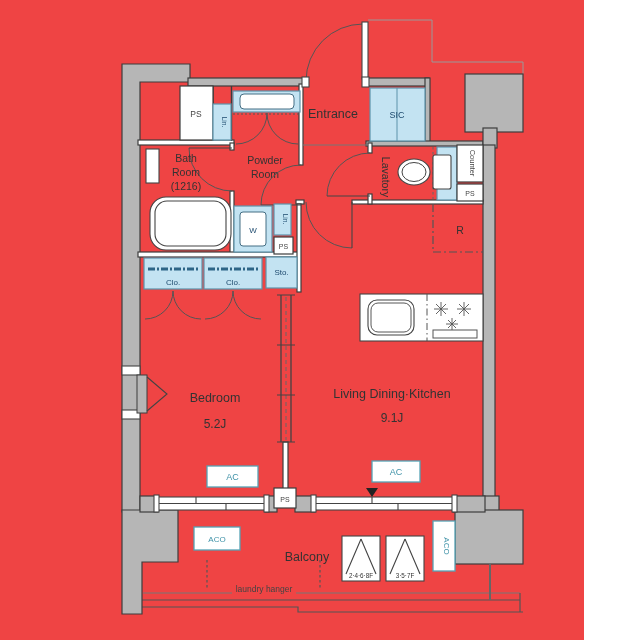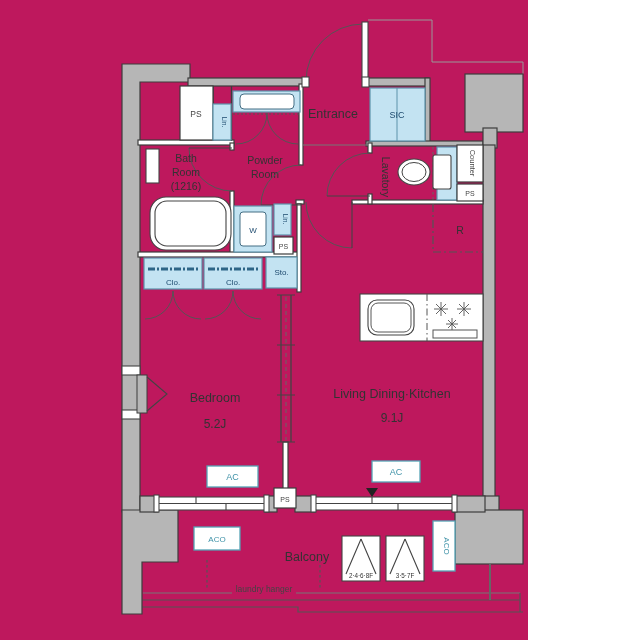--- a/index.html
+++ b/index.html
@@ -1,16 +1,16 @@
 <!DOCTYPE html>
 <html><head>
 <meta charset="utf-8">
 <style>
   html,body{margin:0;padding:0;background:#ffffff;}
-  .stage{width:528px;height:640px;position:relative;background:#be185d;}
+  .stage{width:584px;height:640px;position:relative;background:#ef4444;}
   svg{display:block;}
   text{font-family:"Liberation Sans","DejaVu Sans",sans-serif;fill:#333;}
   .t-room{font-size:12.5px;}
   .t-size{font-size:12px;}
   .t-med{font-size:10.5px;}
   .t-small{font-size:8.5px;fill:#444;}
   .t-tiny{font-size:7px;fill:#444;}
   .t-navy{font-size:8px;fill:#1d4a6e;}
   .t-navy-sm{font-size:6.5px;fill:#1d4a6e;}
   .t-teal{font-size:9px;fill:#3f92a8;}

